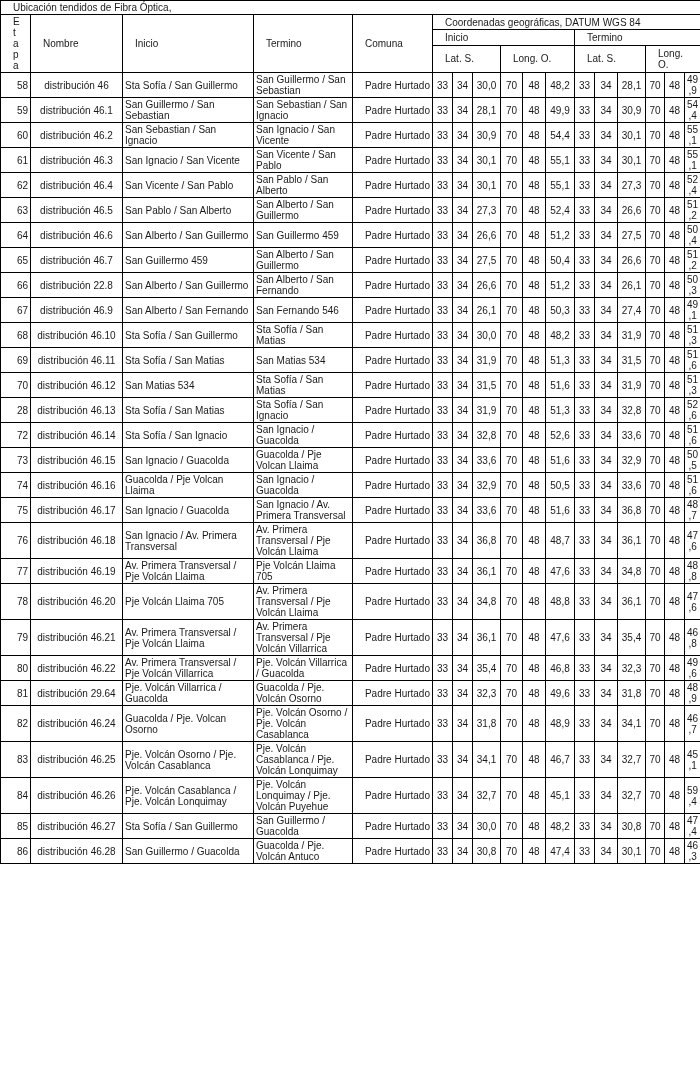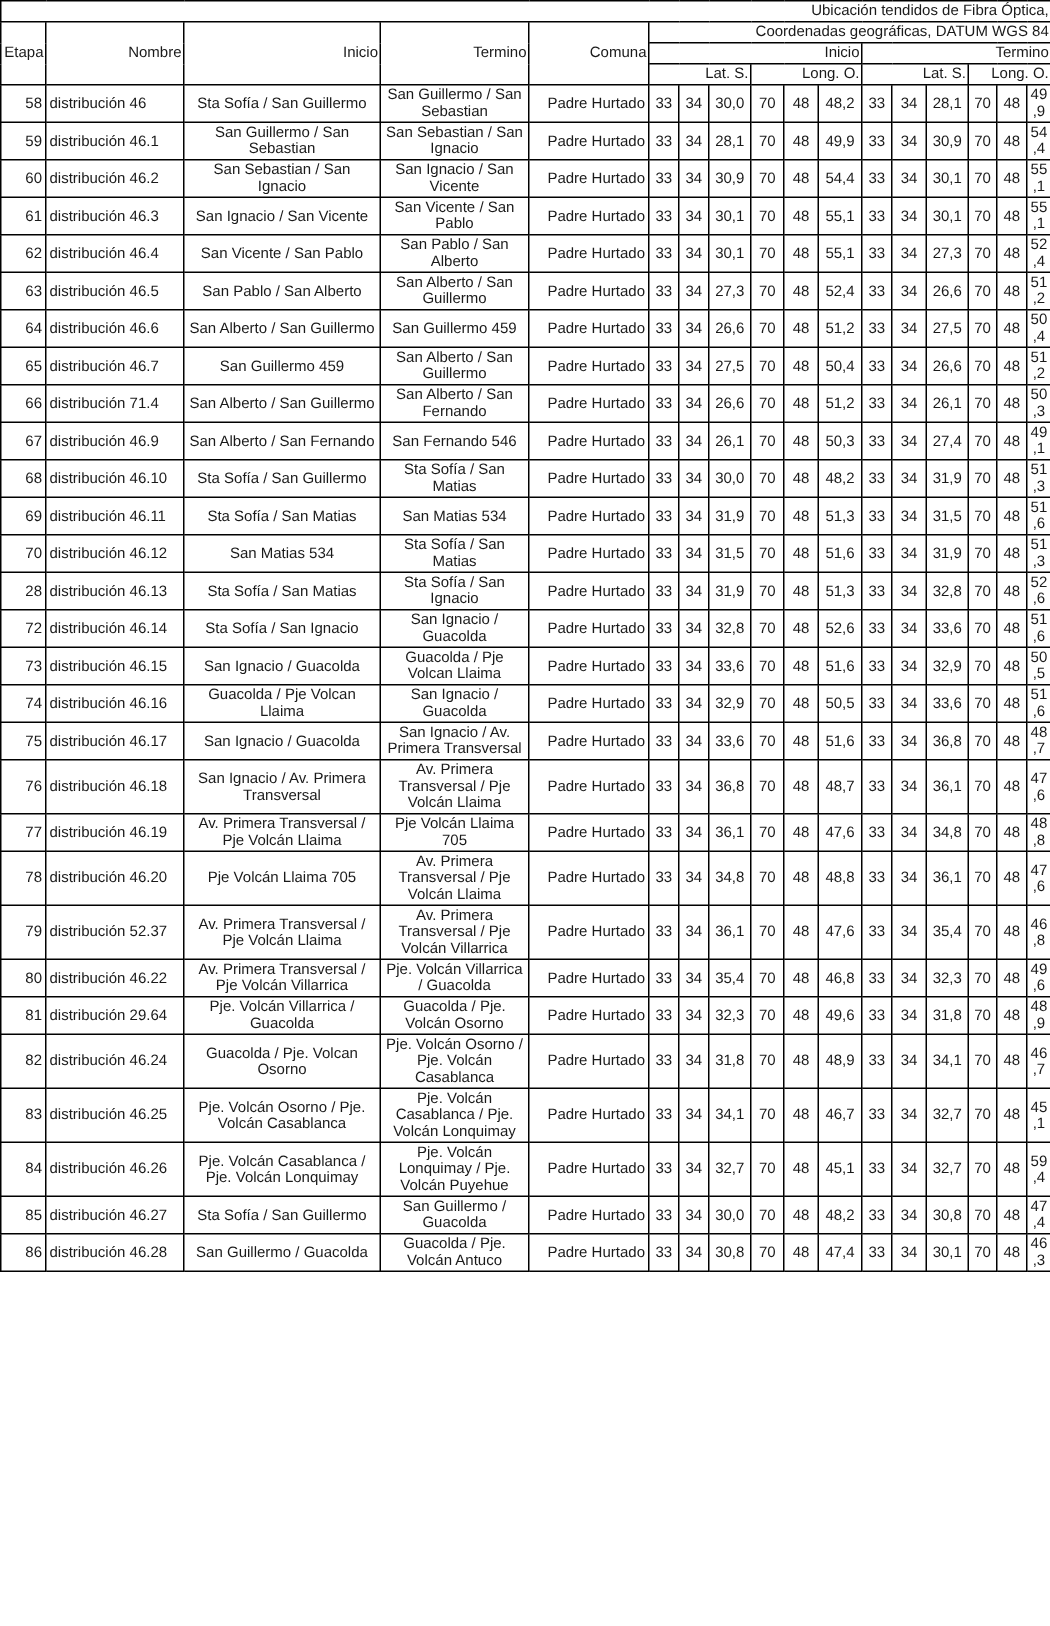--- a/index.html
+++ b/index.html
@@ -14,25 +14,25 @@
   }
   .fo-table th, .fo-table td {
     border:1px solid #000;
     font-size:10px; line-height:11px;
     font-weight:normal;
     padding:1px 2px;
     vertical-align:middle;
     overflow:hidden;
     word-wrap:break-word;
   }
-  .fo-table thead th { text-align:right; padding:1px 1px; }
+  .fo-table thead th { text-align:left; padding:1px 12px; }
   .title-cell { font-size:11px; line-height:12px; }
   .c-etapa { text-align:right; padding:1px 0; }
-  .c-nombre { padding:1px 0; }
-  .c-left { text-align:center; }
+  .c-nombre { text-align:center; padding:1px 0; }
+  .c-left { text-align:left; }
   .c-comuna { text-align:right; padding-left:3px; }
   .c-coord { text-align:center; padding:1px 0; }
 </style>
 </head>
 <body>
 
 <div class="page">
   <table class="fo-table">
     <colgroup>
       <col style="width:30px">
@@ -224,21 +224,21 @@
           <td class="c-coord">50,4</td>
           <td class="c-coord">33</td>
           <td class="c-coord">34</td>
           <td class="c-coord">26,6</td>
           <td class="c-coord">70</td>
           <td class="c-coord">48</td>
           <td class="c-coord">51,2</td>
         </tr>
         <tr>
           <td class="c-etapa">66</td>
-          <td class="c-nombre">distribución 71.4</td>
+          <td class="c-nombre">distribución 22.8</td>
           <td class="c-left">San Alberto / San Guillermo</td>
           <td class="c-left">San Alberto / San Fernando</td>
           <td class="c-comuna">Padre Hurtado</td>
           <td class="c-coord">33</td>
           <td class="c-coord">34</td>
           <td class="c-coord">26,6</td>
           <td class="c-coord">70</td>
           <td class="c-coord">48</td>
           <td class="c-coord">51,2</td>
           <td class="c-coord">33</td>
@@ -471,21 +471,21 @@
           <td class="c-coord">48,8</td>
           <td class="c-coord">33</td>
           <td class="c-coord">34</td>
           <td class="c-coord">36,1</td>
           <td class="c-coord">70</td>
           <td class="c-coord">48</td>
           <td class="c-coord">47,6</td>
         </tr>
         <tr>
           <td class="c-etapa">79</td>
-          <td class="c-nombre">distribución 52.37</td>
+          <td class="c-nombre">distribución 46.21</td>
           <td class="c-left">Av. Primera Transversal / Pje Volcán Llaima</td>
           <td class="c-left">Av. Primera Transversal / Pje Volcán Villarrica</td>
           <td class="c-comuna">Padre Hurtado</td>
           <td class="c-coord">33</td>
           <td class="c-coord">34</td>
           <td class="c-coord">36,1</td>
           <td class="c-coord">70</td>
           <td class="c-coord">48</td>
           <td class="c-coord">47,6</td>
           <td class="c-coord">33</td>

